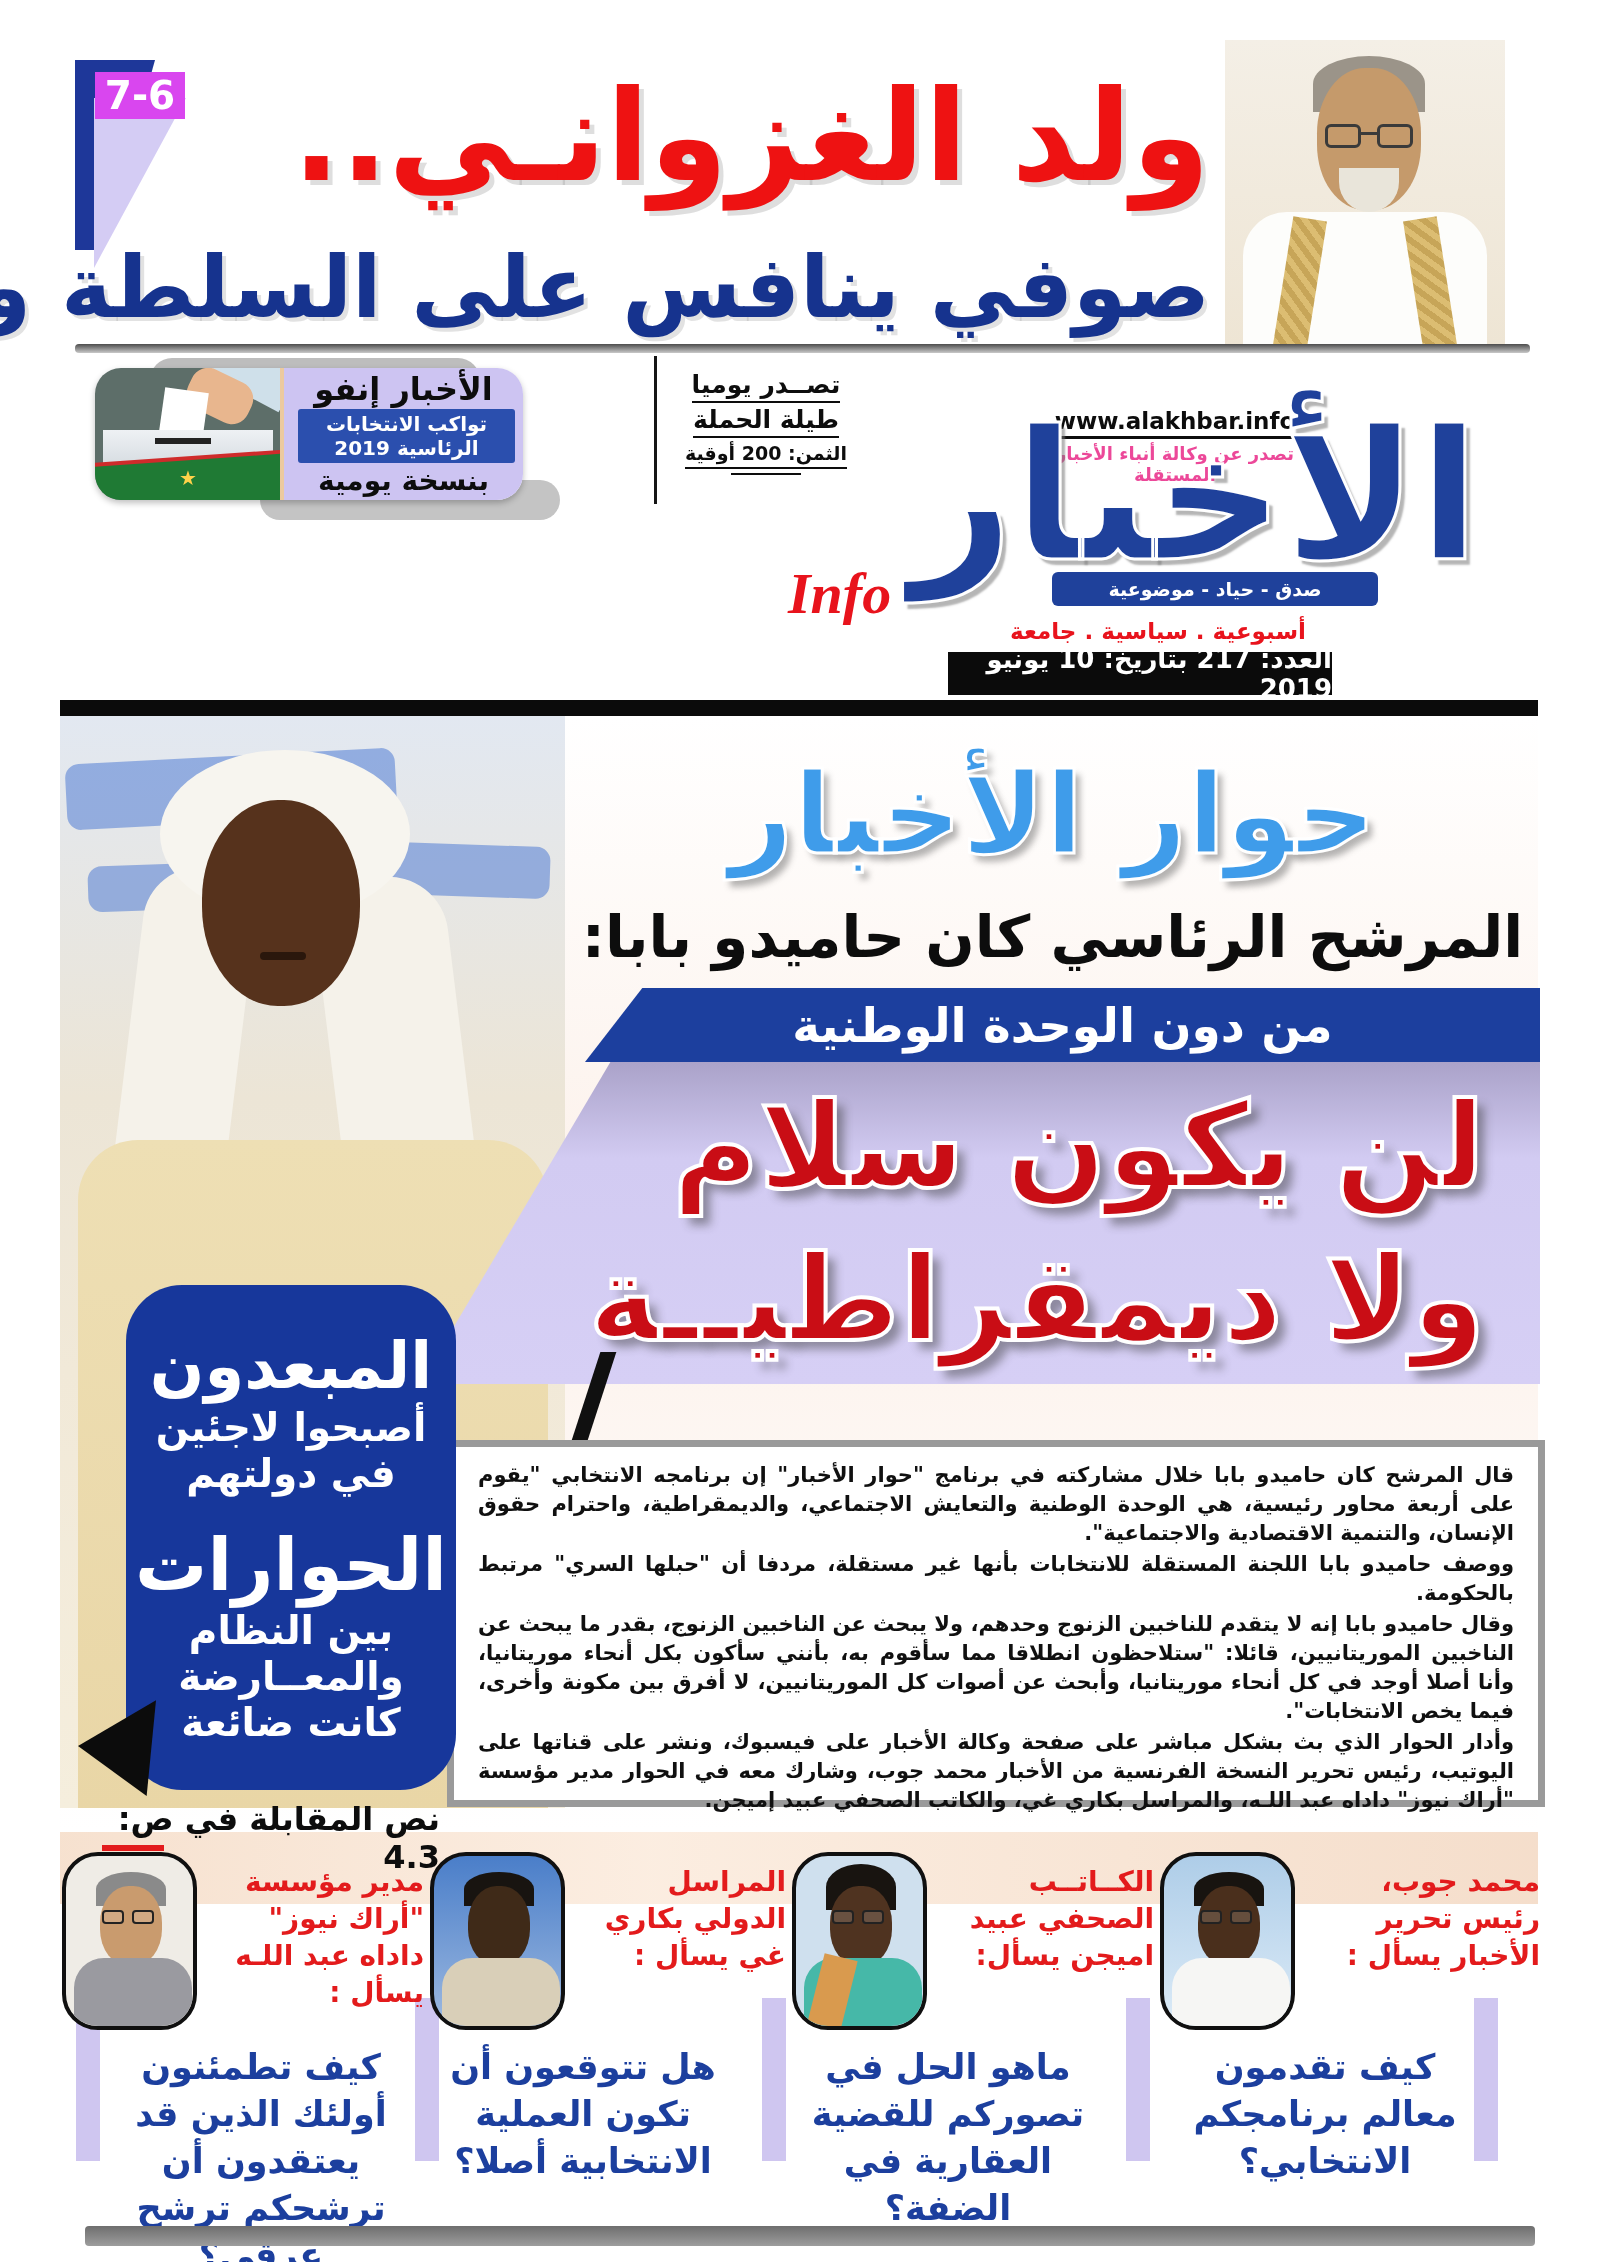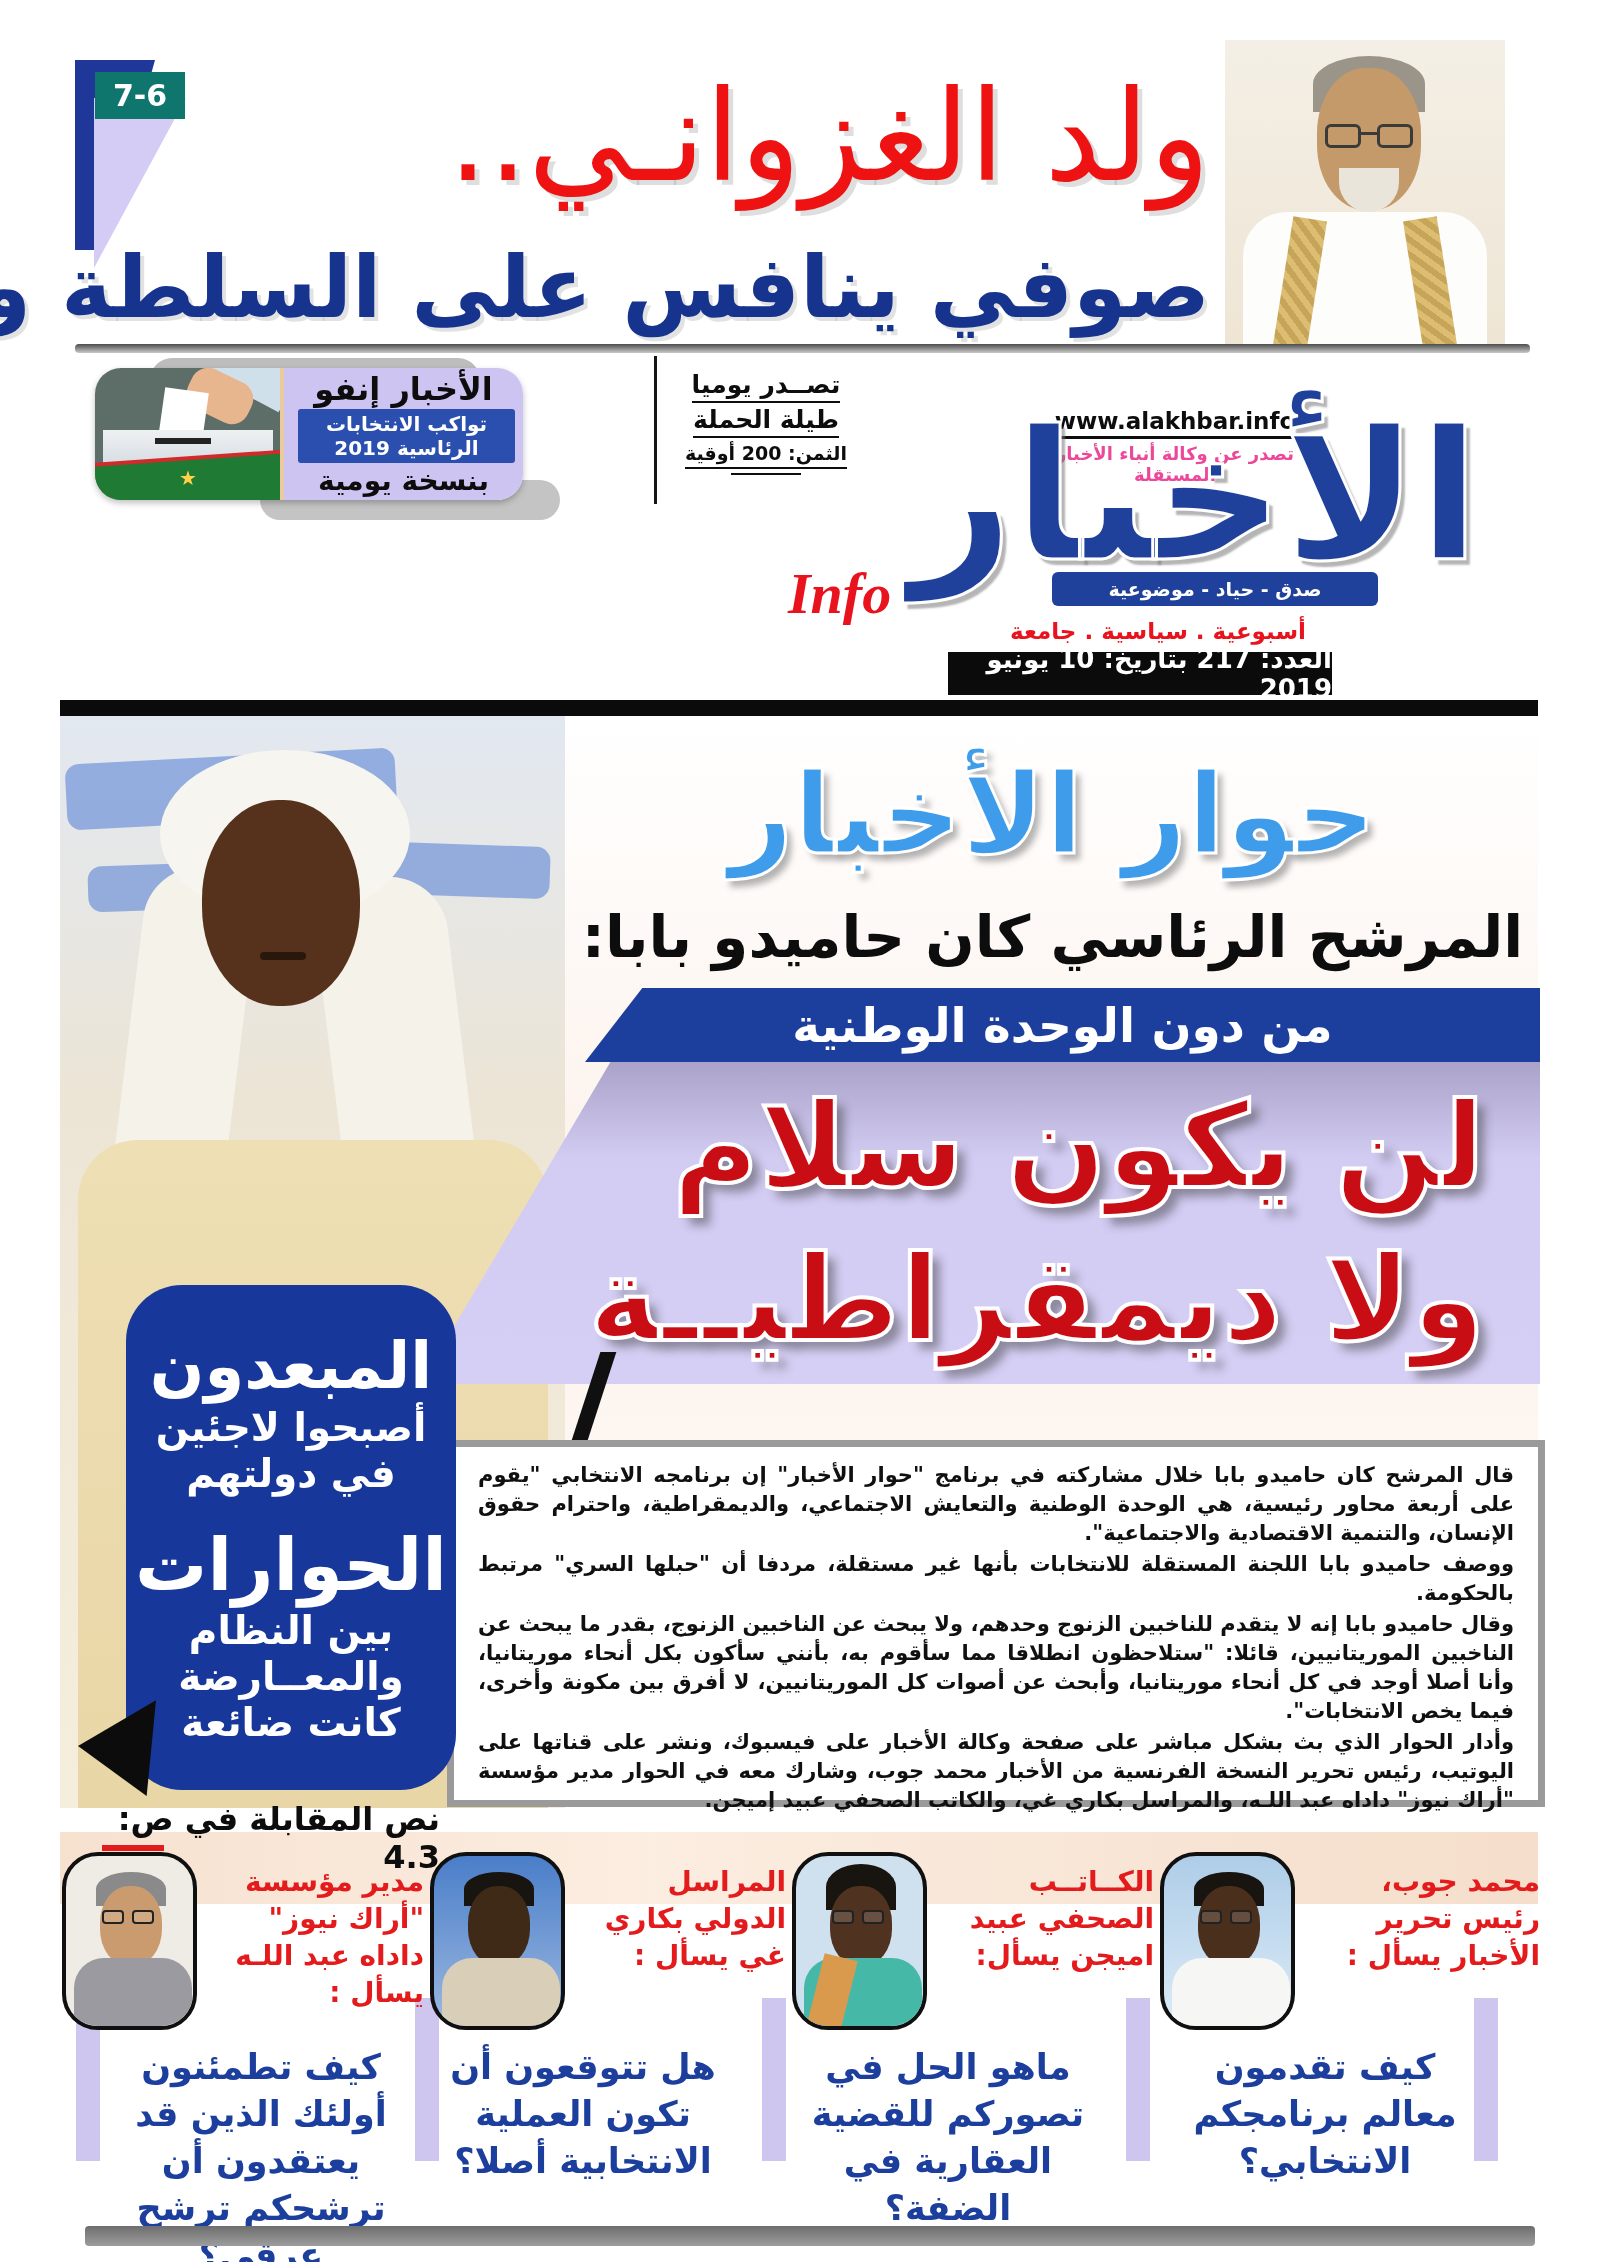--- a/index.html
+++ b/index.html
@@ -9,26 +9,26 @@
     background:#ffffff;overflow:hidden;direction:rtl;
     font-family:"DejaVu Sans",sans-serif;
   }
   .abs{position:absolute;}
 
   
   .ribbon-navy{left:75px;top:60px;width:80px;height:190px;background:#1e3799;
     clip-path:polygon(0 0,100% 0,34% 100%,0 100%);}
   .ribbon-lav{left:94px;top:98px;width:92px;height:170px;background:#d4ccf4;
     clip-path:polygon(0 0,100% 0,0 100%);}
-  .pagebox{left:95px;top:72px;width:90px;height:47px;background:#0f766e;color:#fff;
-    font-weight:bold;font-size:30px;display:flex;align-items:center;justify-content:center;direction:ltr;}
-
-  
-  .hl-red{left:330px;top:42px;width:880px;height:190px;color:#ee1212;font-weight:normal;
-    font-size:126px;line-height:190px;text-align:right;white-space:nowrap;
+  .pagebox{left:95px;top:72px;width:90px;height:47px;background:#d946ef;color:#fff;
+    font-weight:bold;font-size:39px;display:flex;align-items:center;justify-content:center;direction:ltr;}
+
+  
+  .hl-red{left:330px;top:42px;width:880px;height:190px;color:#ee1212;font-weight:bold;
+    font-size:126px;line-height:190px;text-align:left;white-space:nowrap;
     text-shadow:5px 5px 0 rgba(160,160,160,.35);}
   .hl-blue{left:65px;top:232px;width:1145px;height:110px;color:#16338e;font-weight:bold;
     font-size:86px;line-height:110px;text-align:center;white-space:nowrap;
     text-shadow:4px 4px 0 rgba(160,160,160,.3);}
   .top-rule{left:75px;top:344px;width:1455px;height:9px;border-radius:4px;
     background:linear-gradient(180deg,#4c4c4c,#c9c9c9);}
 
   
   .photo-gz{left:1225px;top:40px;width:280px;height:305px;overflow:hidden;
     background:linear-gradient(180deg,#f4efe6,#eee5d4);}

